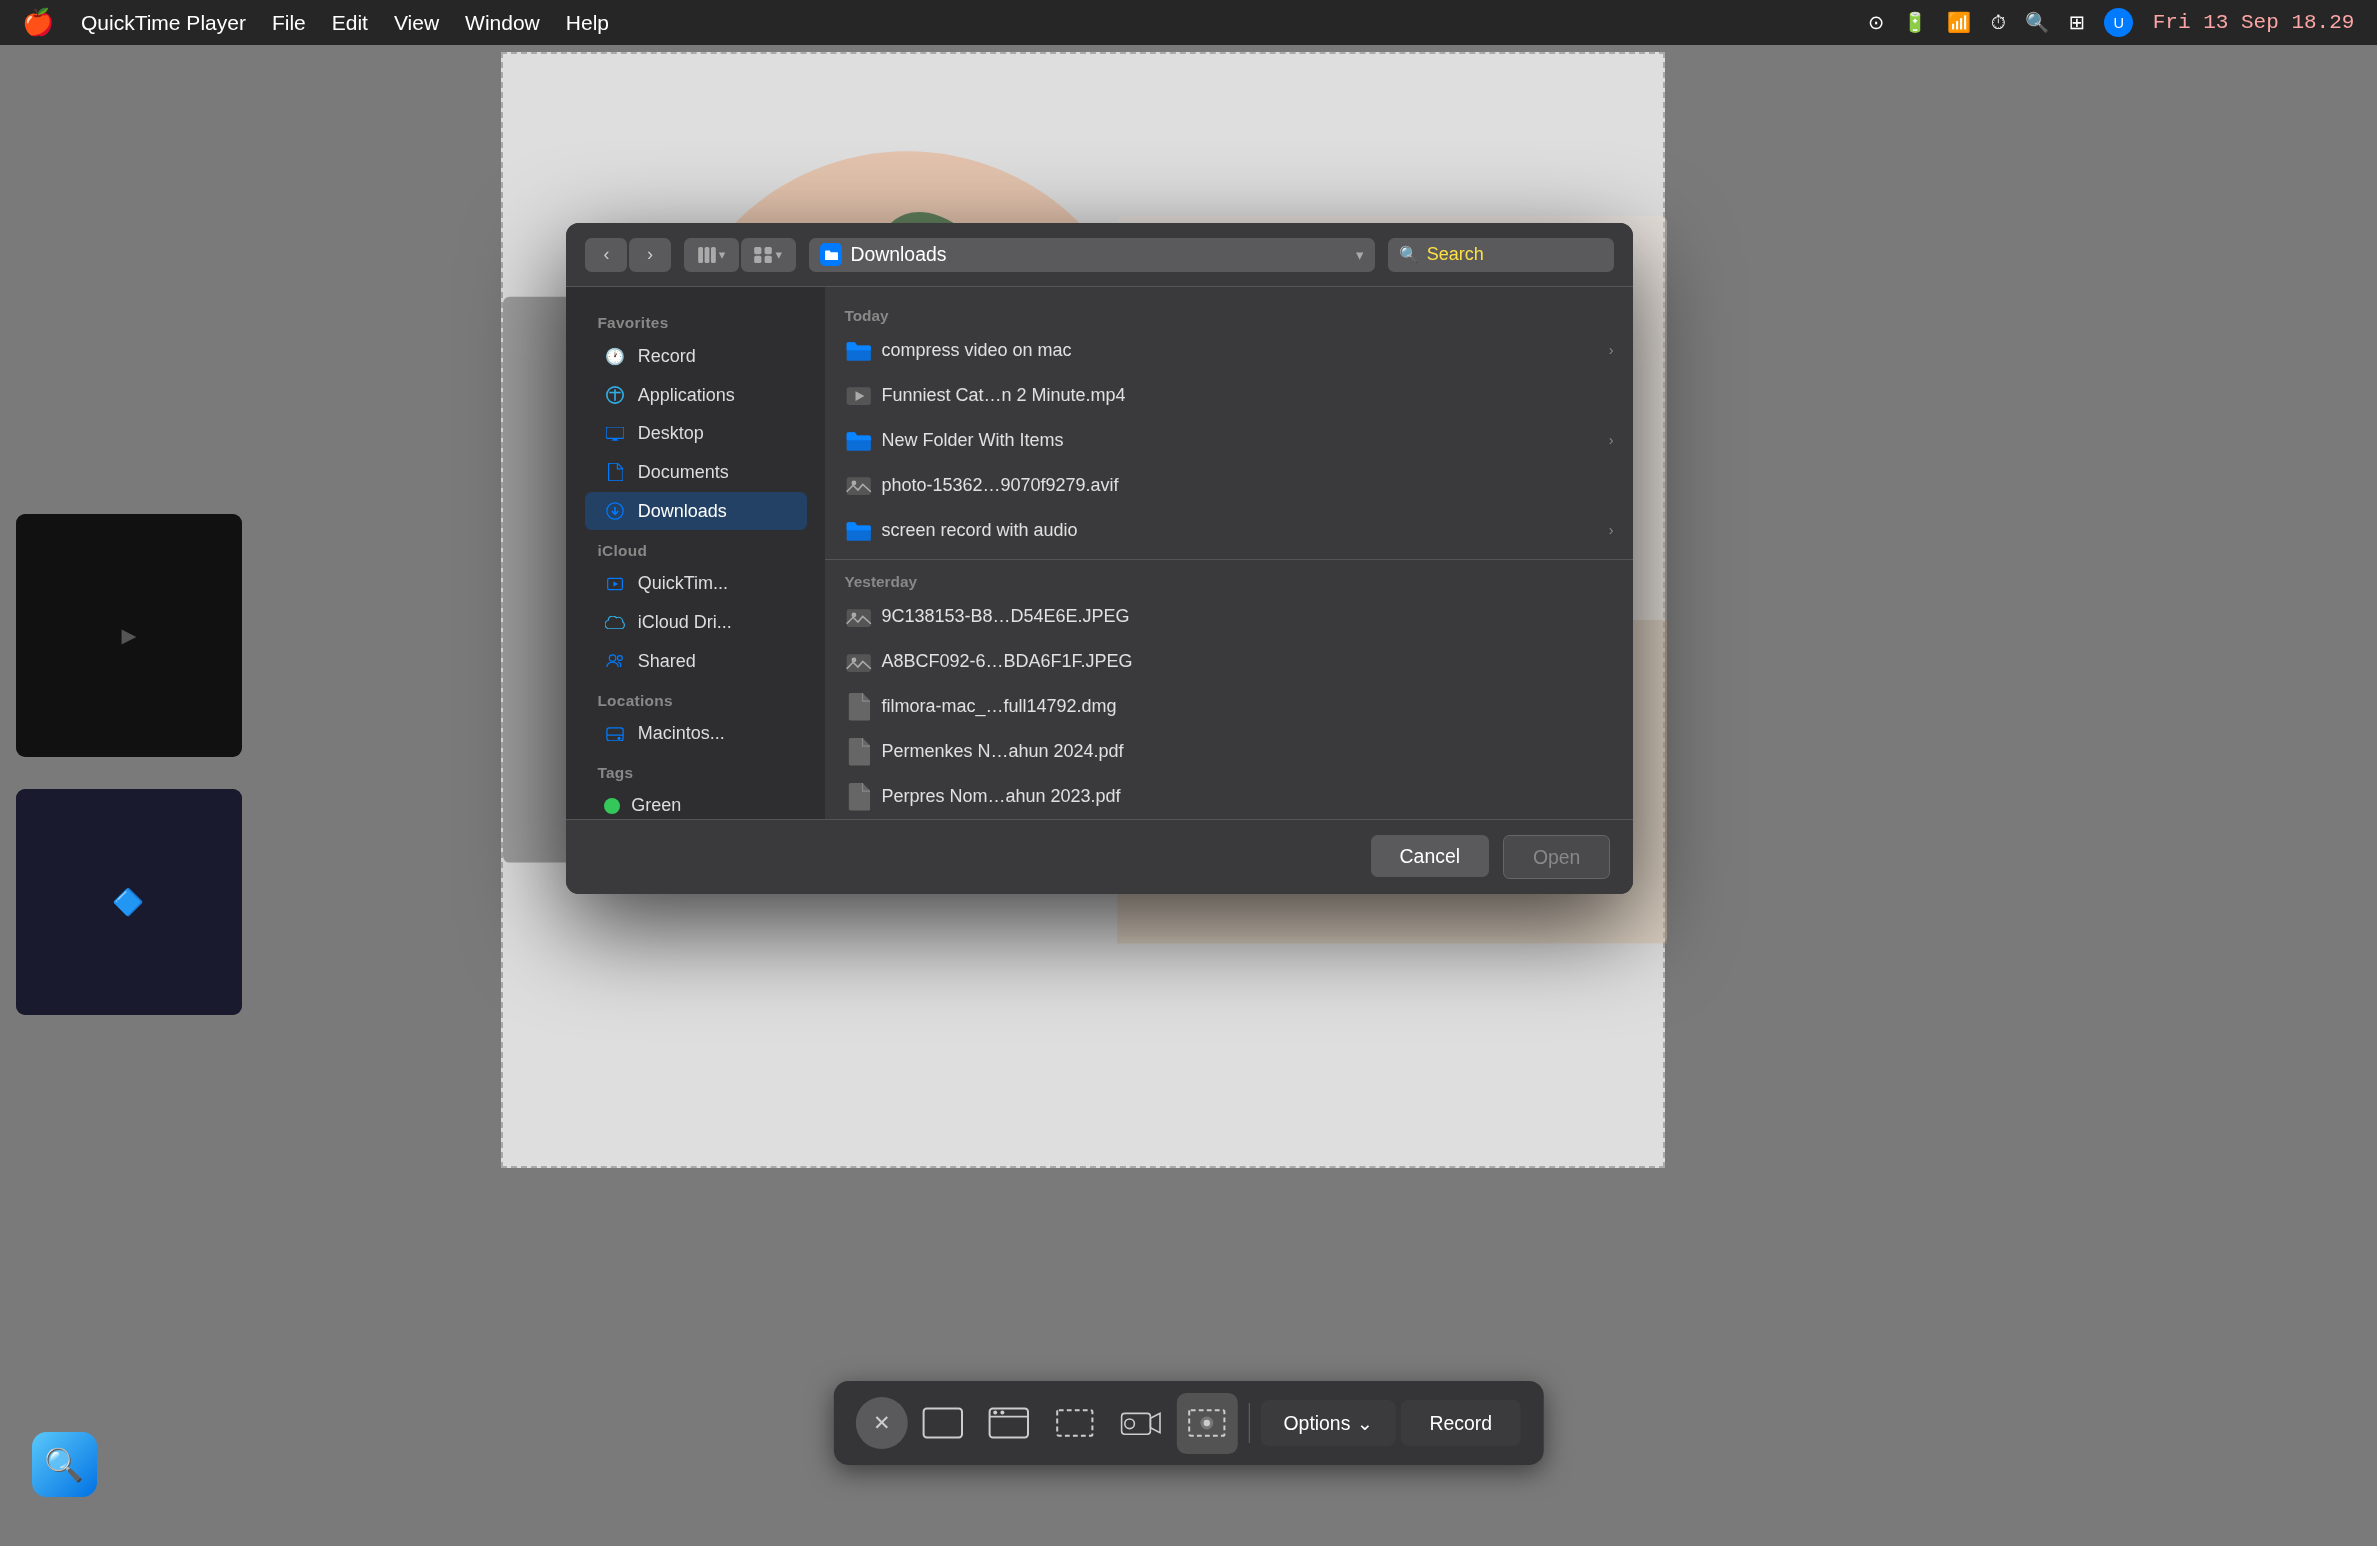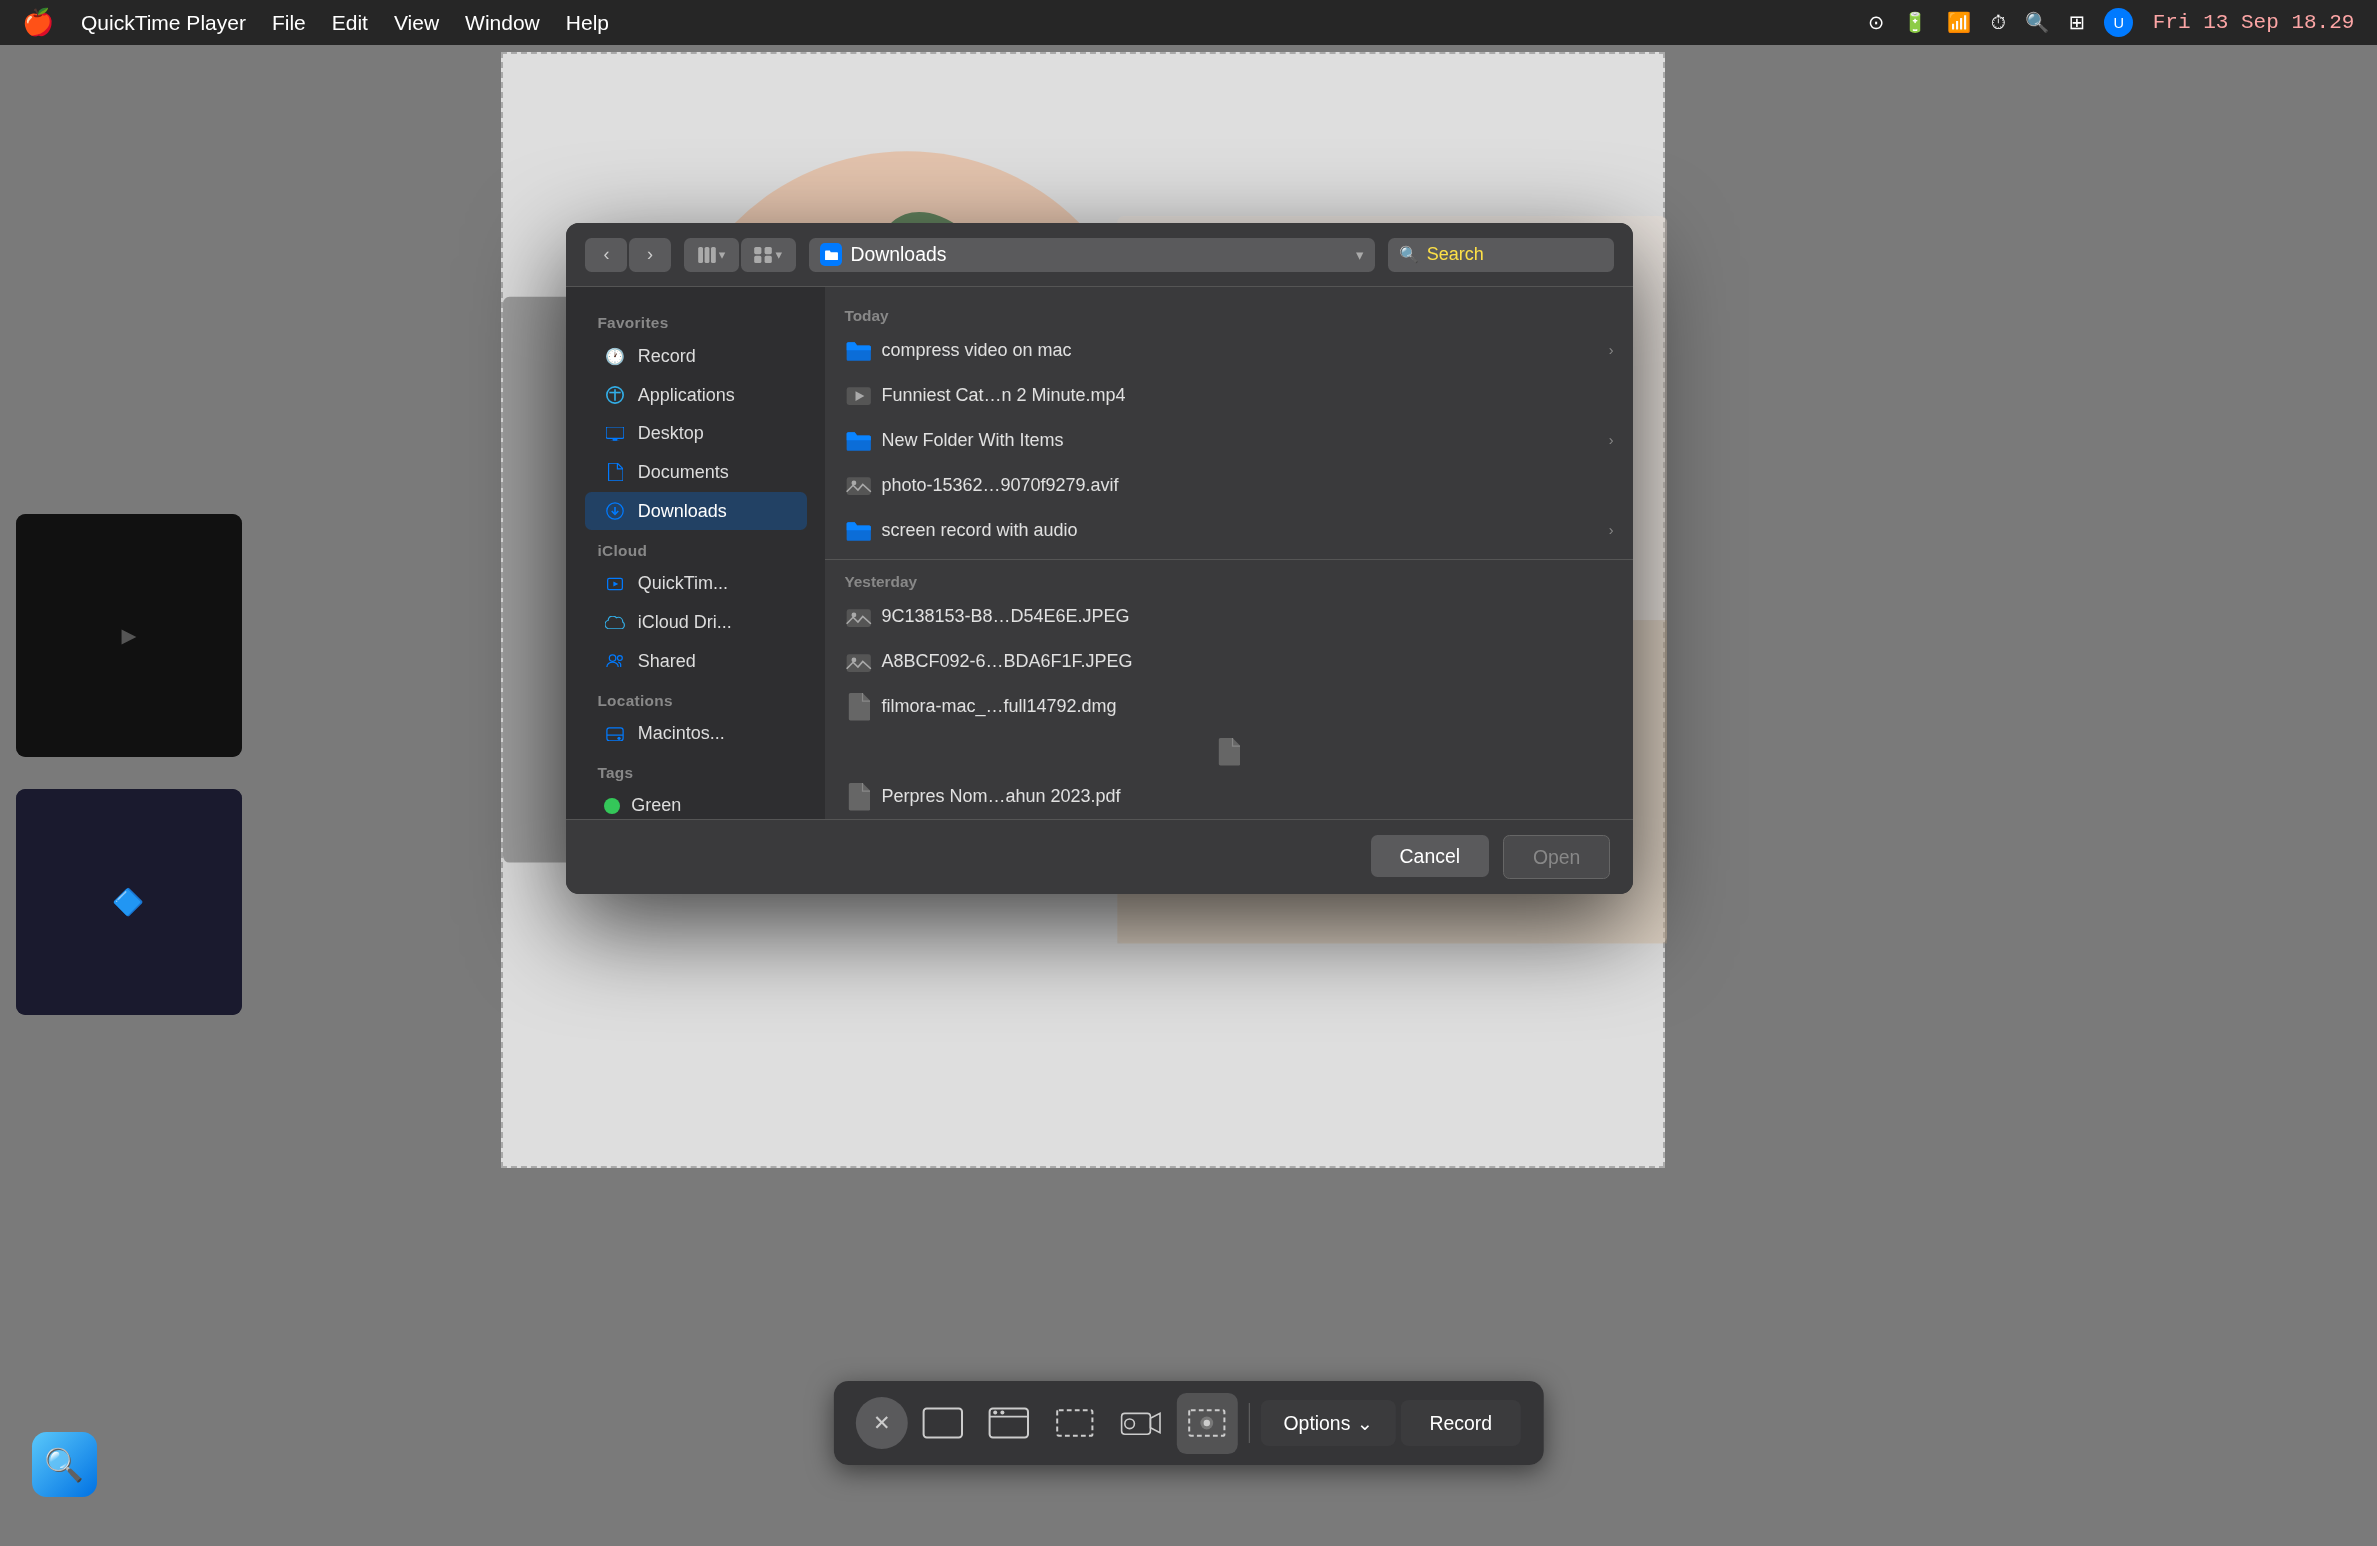--- a/index.html
+++ b/index.html
@@ -689,20 +689,21 @@
           <span class="file-name">filmora-mac_…full14792.dmg</span>
         </div>
 
         <div class="file-item">
           <div class="file-icon">
             <svg width="22.6" height="27.5" viewBox="0 0 28 34">
                 <path d="M3 0H18L28 10V32C28 33.1 27.1 34 26 34H3C1.9 34 1 33.1 1 32V2C1 0.9 1.9 0 3 0Z" fill="#666"></path>
                 <path d="M18 0L18 10H28" fill="none" stroke="#888" stroke-width="1.5"></path>
               </svg>
           </div>
+          <span class="file-name">Permenkes N…ahun 2024.pdf</span>
         </div>
 
         <div class="file-item">
           <div class="file-icon">
             <svg width="22.6" height="27.5" viewBox="0 0 28 34">
                 <path d="M3 0H18L28 10V32C28 33.1 27.1 34 26 34H3C1.9 34 1 33.1 1 32V2C1 0.9 1.9 0 3 0Z" fill="#666"></path>
                 <path d="M18 0L18 10H28" fill="none" stroke="#888" stroke-width="1.5"></path>
               </svg>
           </div>
           <span class="file-name">Perpres Nom…ahun 2023.pdf</span>

